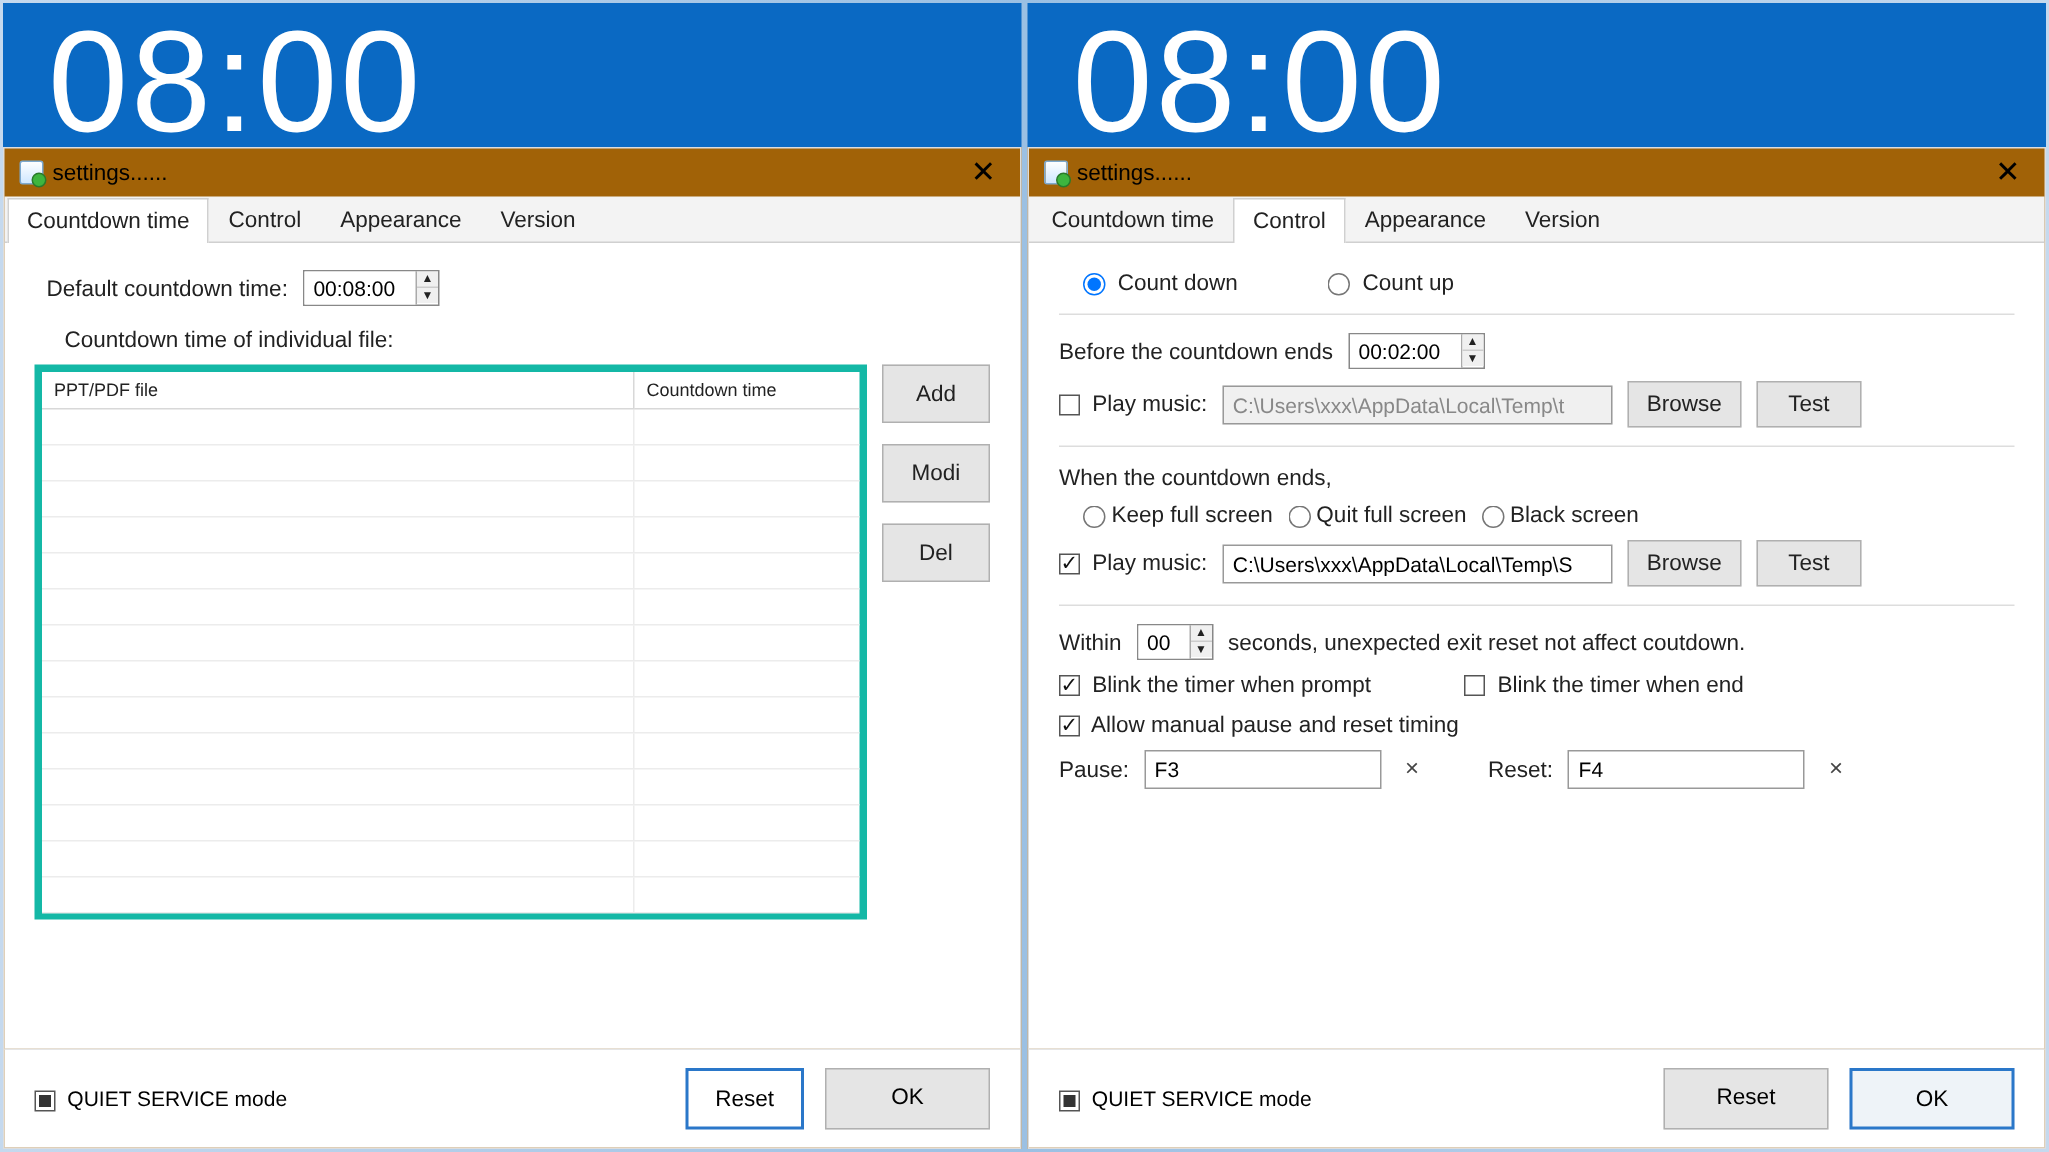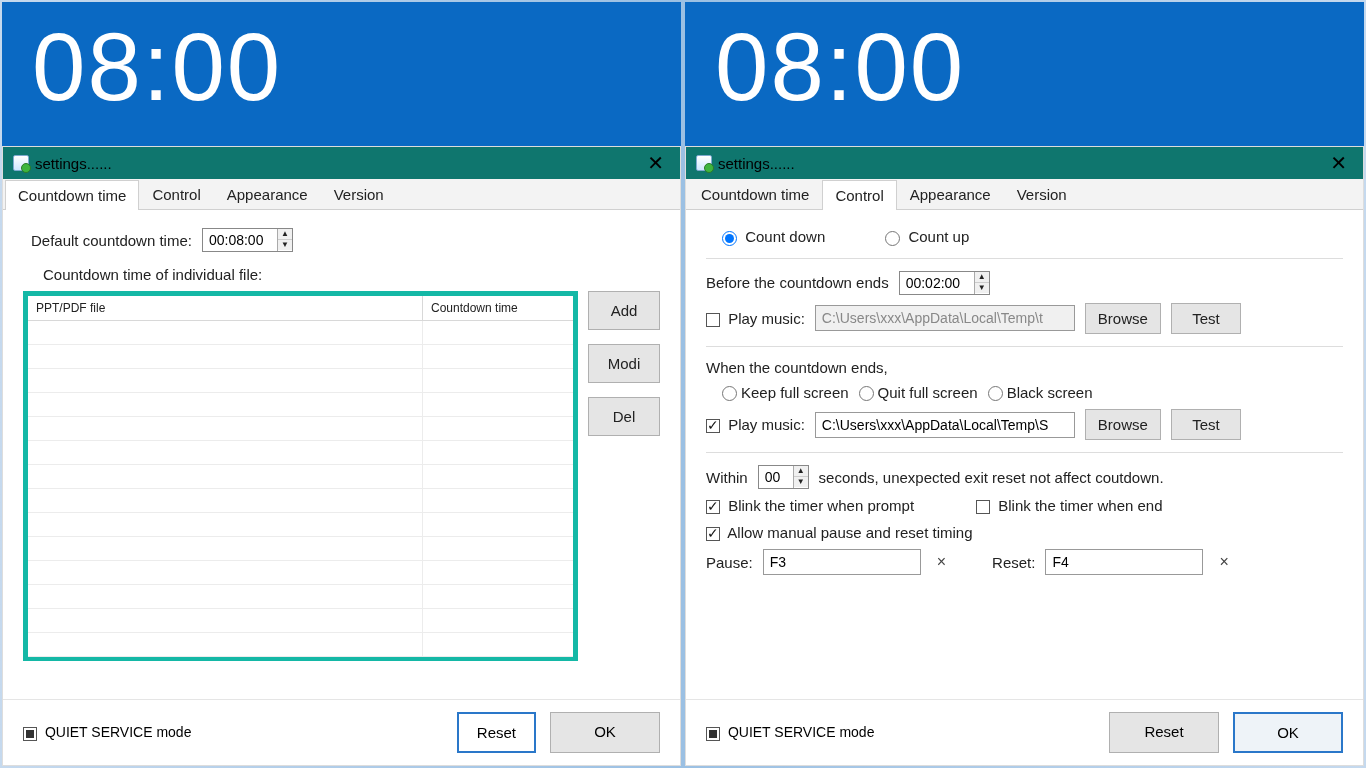--- a/index.html
+++ b/index.html
@@ -16,28 +16,28 @@
     flex: 1;
     display: flex;
     flex-direction: column;
     min-width: 0;
   }
   .clock {
     background: #0a69c3;
     color: #fff;
     font-size: 96px;
     font-weight: 400;
-    padding: 12px 30px 6px 30px;
+    padding: 0 30px 6px 30px;
     line-height: 1.1;
-    height: 144px;
+    height: 96px;
     letter-spacing: 2px;
     font-family: "Segoe UI Light", Arial, sans-serif;
   }
   .window {
-    background: #0f766e;
+    background: #a16207;
     border: 1px solid #ddd;
     flex: 1;
     display: flex;
     flex-direction: column;
   }
   .titlebar {
     display: flex;
     align-items: center;
     justify-content: space-between;
     padding: 6px 10px;

